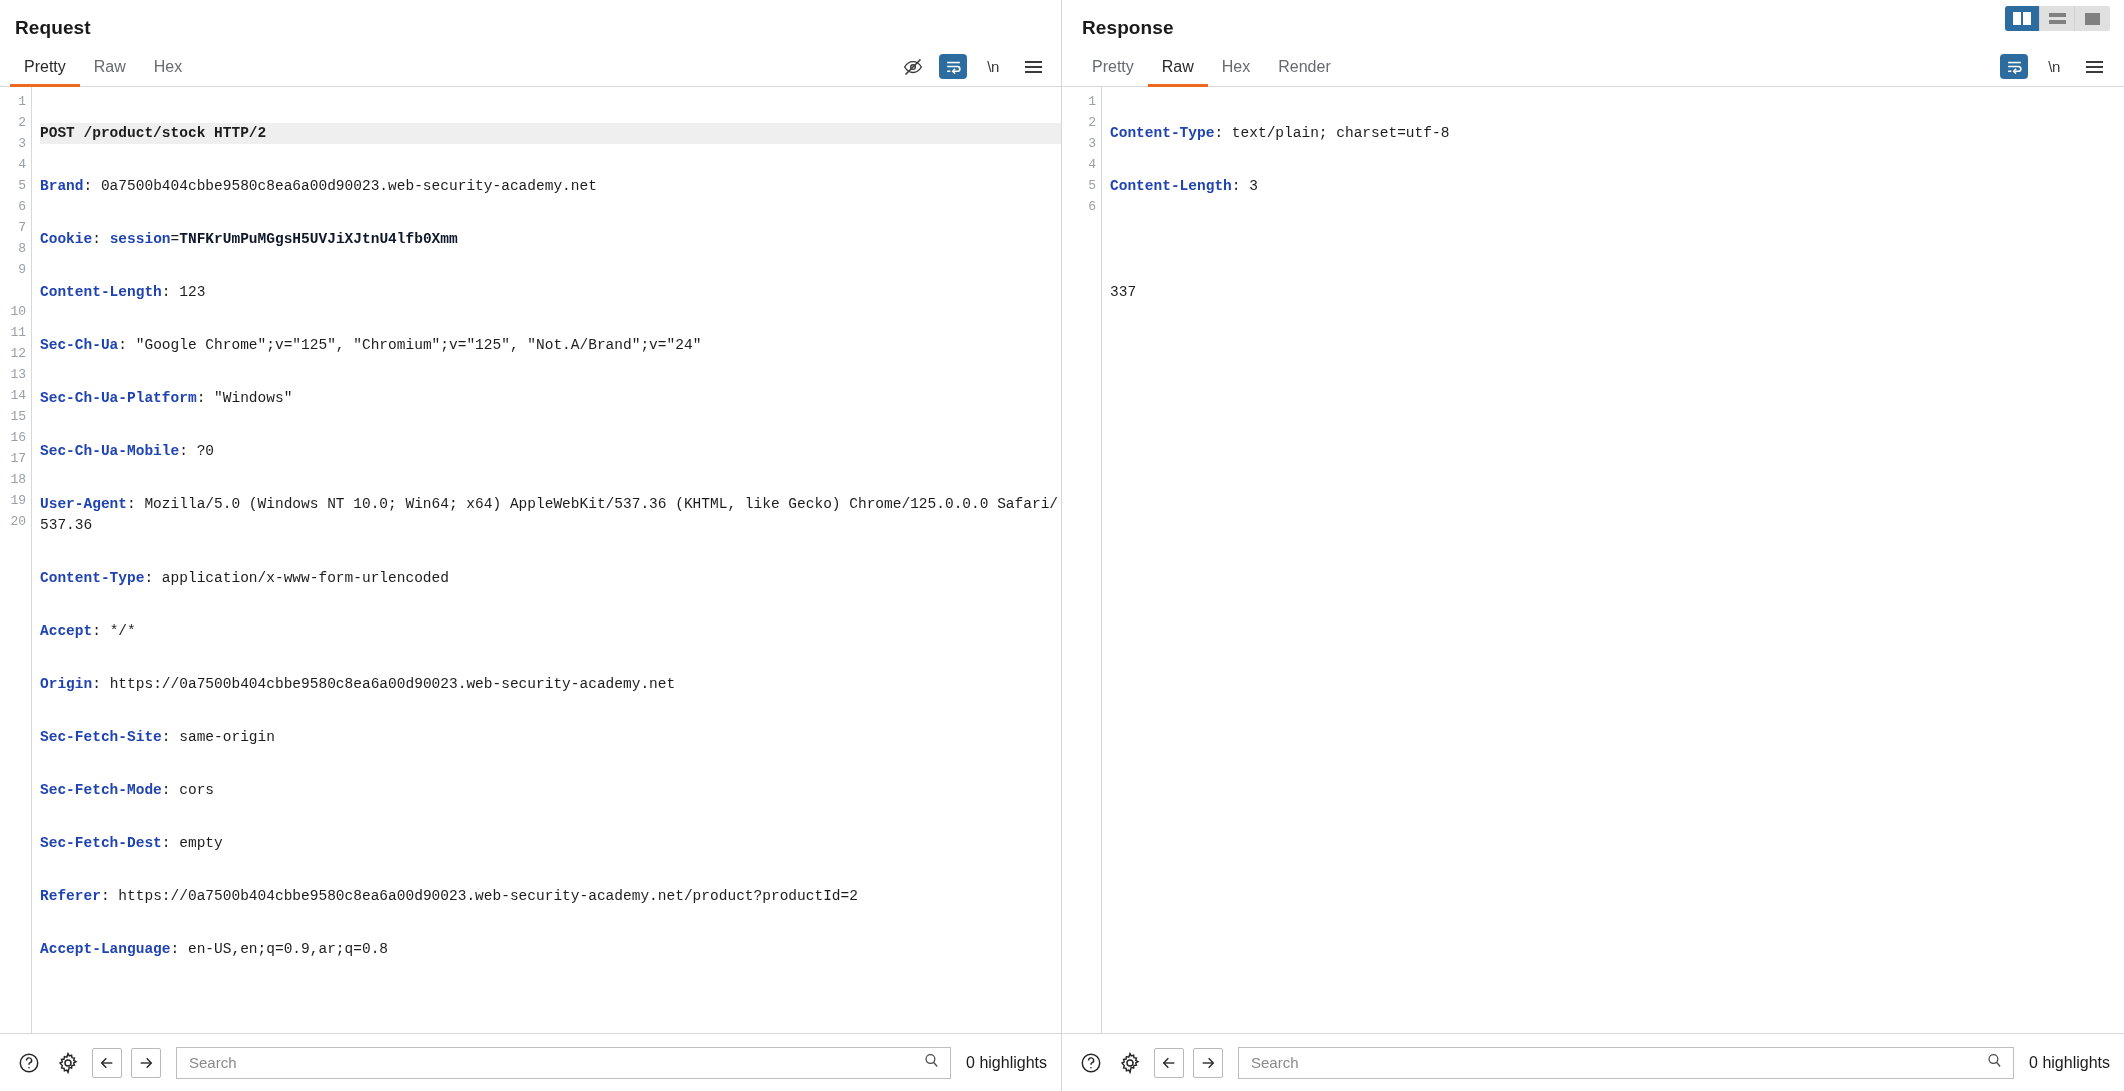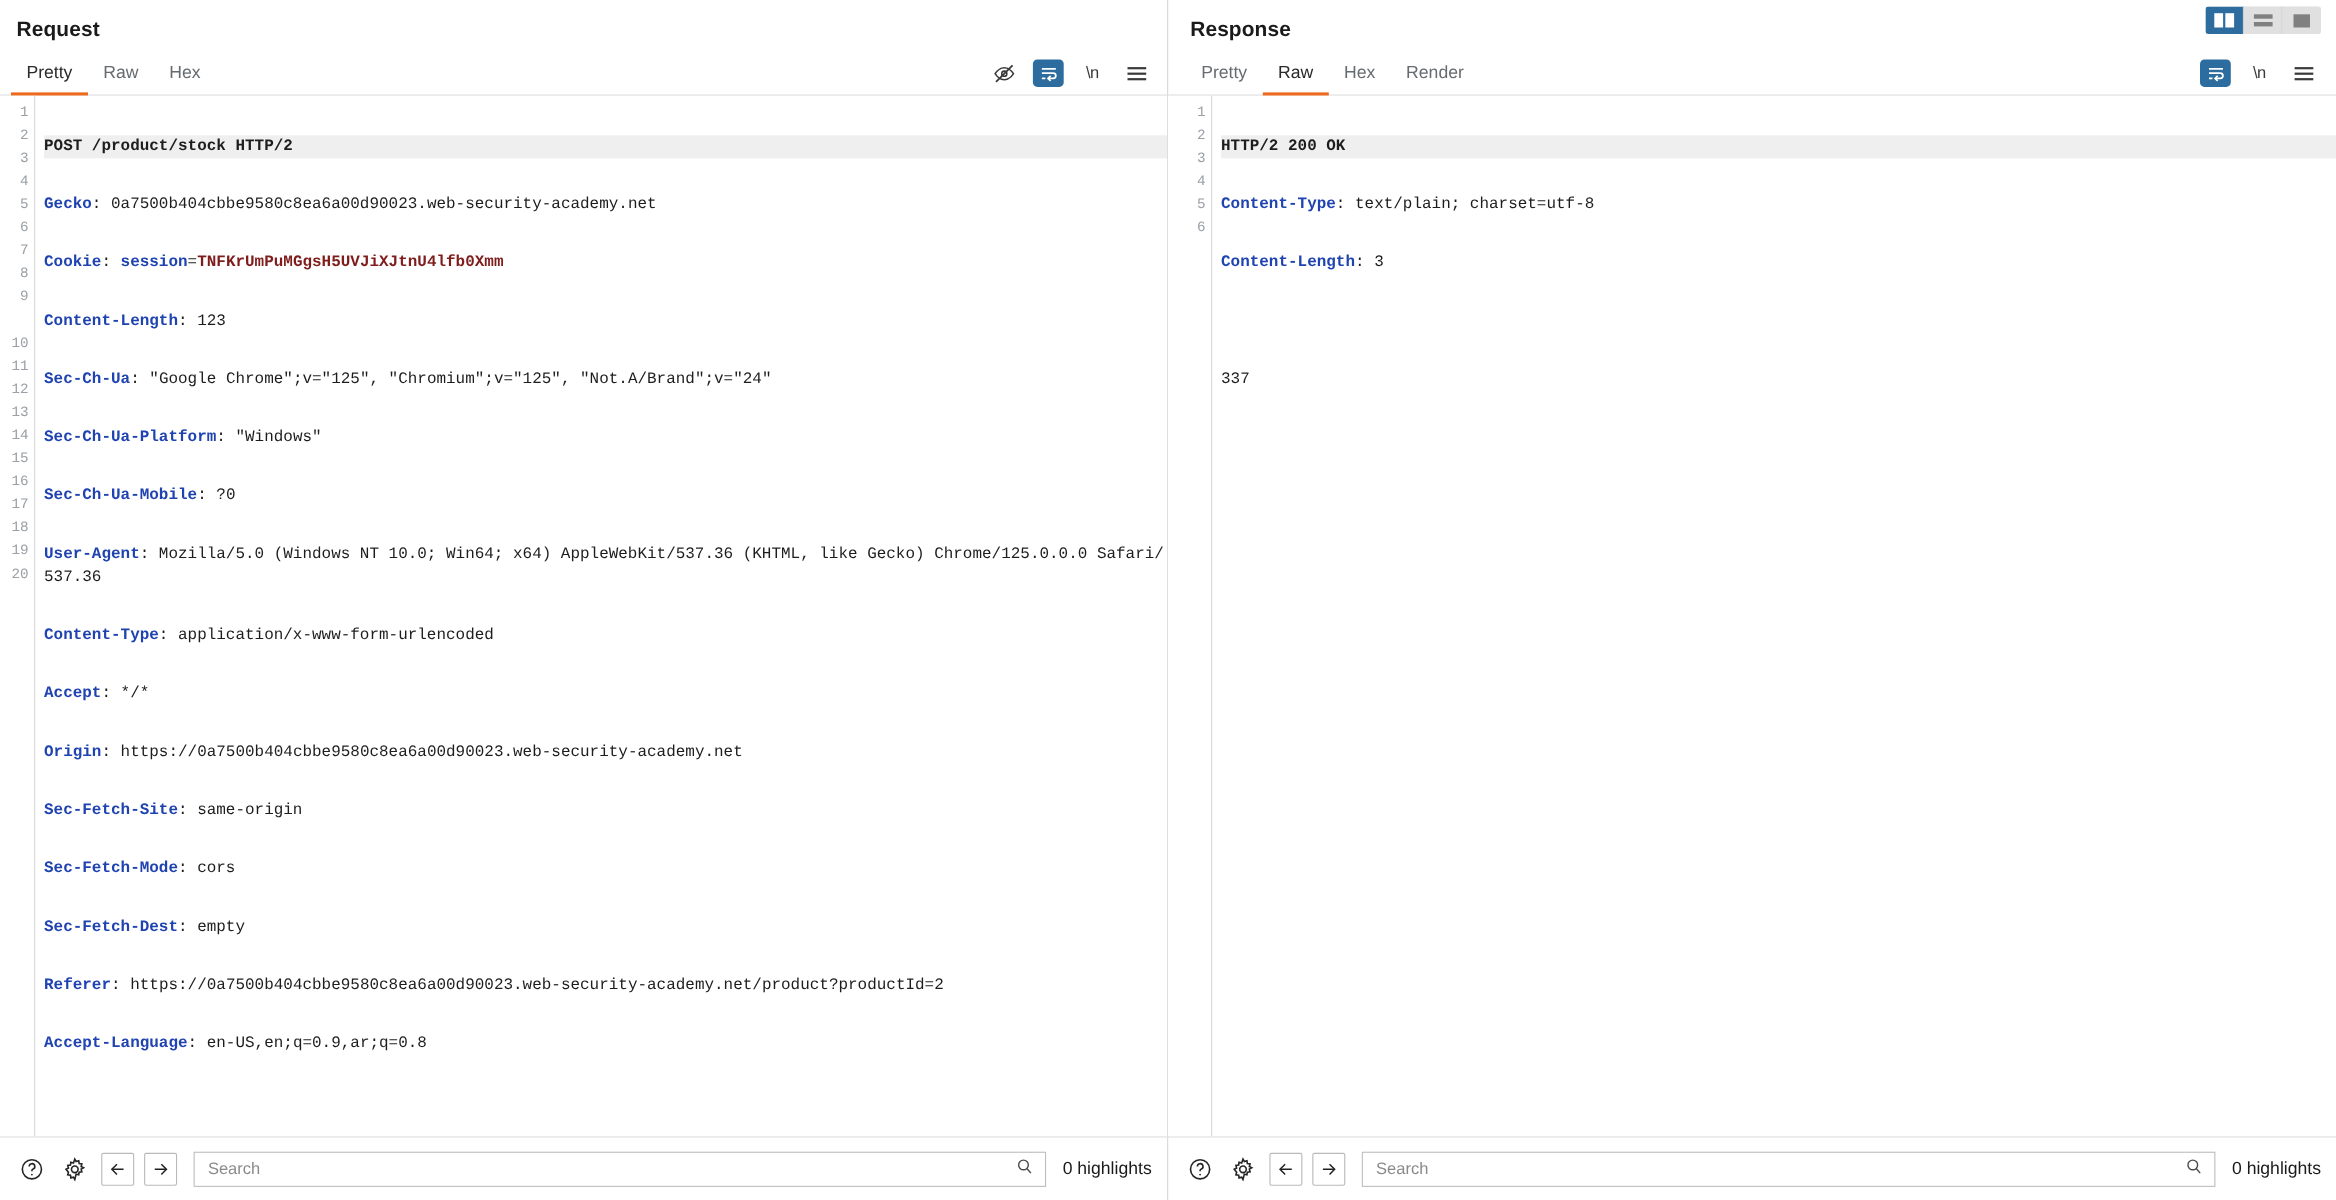--- a/index.html
+++ b/index.html
@@ -85,21 +85,21 @@
   .gutter div { height: 21px; line-height: 21px; }
   .code {
     flex: 1; min-width: 0; padding: 4px 0 0 8px; overflow: hidden;
     font-family: "Liberation Mono", monospace; font-size: 14.5px; color: #1d1d1d;
     white-space: pre-wrap; word-break: break-all;
   }
   .code .row { line-height: 21px; min-height: 21px; }
   .code .row.first { background: #efefef; font-weight: bold; }
   .hdr { color: #1f43b0; font-weight: bold; }
   .val { color: #1d1d1d; }
-  .red { color: #7f1d1d; font-weight: bold; }
+  .red { color: #0f172a; font-weight: bold; }
 
   
   .bottombar { display: flex; height: 58px; flex: none; border-top: 1px solid #d7d7d7; }
   .bb-half { display: flex; align-items: center; gap: 9px; padding: 0 14px; }
   .bb-left { width: 1062px; border-right: 1px solid #d7d7d7; }
   .bb-right { flex: 1; }
   .circ-icon, .gear-icon {
     width: 30px; height: 30px; display: flex; align-items: center; justify-content: center;
     cursor: pointer; color: #262626;
   }
@@ -201,21 +201,21 @@
           <div>14</div>
           <div>15</div>
           <div>16</div>
           <div>17</div>
           <div>18</div>
           <div>19</div>
           <div>20</div>
         </div>
         <div class="code">
           <div class="row first"><span class="val">POST /product/stock HTTP/2</span></div>
-          <div class="row"><span class="hdr">Gecko</span><span>: </span><span class="val">0a7500b404cbbe9580c8ea6a00d90023.web-security-academy.net</span></div>
+          <div class="row"><span class="hdr">Brand</span><span>: </span><span class="val">0a7500b404cbbe9580c8ea6a00d90023.web-security-academy.net</span></div>
           <div class="row"><span class="hdr">Cookie</span><span>: </span><span class="hdr">session</span><span>=</span><span class="red">TNFKrUmPuMGgsH5UVJiXJtnU4lfb0Xmm</span></div>
           <div class="row"><span class="hdr">Content-Length</span><span>: </span><span class="val">123</span></div>
           <div class="row"><span class="hdr">Sec-Ch-Ua</span><span>: </span><span class="val">"Google Chrome";v="125", "Chromium";v="125", "Not.A/Brand";v="24"</span></div>
           <div class="row"><span class="hdr">Sec-Ch-Ua-Platform</span><span>: </span><span class="val">"Windows"</span></div>
           <div class="row"><span class="hdr">Sec-Ch-Ua-Mobile</span><span>: </span><span class="val">?0</span></div>
           <div class="row"><span class="hdr">User-Agent</span><span>: </span><span class="val">Mozilla/5.0 (Windows NT 10.0; Win64; x64) AppleWebKit/537.36 (KHTML, like Gecko) Chrome/125.0.0.0 Safari/537.36</span></div>
           <div class="row"><span class="hdr">Content-Type</span><span>: </span><span class="val">application/x-www-form-urlencoded</span></div>
           <div class="row"><span class="hdr">Accept</span><span>: </span><span class="val">*/*</span></div>
           <div class="row"><span class="hdr">Origin</span><span>: </span><span class="val">https://0a7500b404cbbe9580c8ea6a00d90023.web-security-academy.net</span></div>
           <div class="row"><span class="hdr">Sec-Fetch-Site</span><span>: </span><span class="val">same-origin</span></div>
@@ -264,21 +264,20 @@
       <div class="editor">
         <div class="gutter">
           <div>1</div>
           <div>2</div>
           <div>3</div>
           <div>4</div>
           <div>5</div>
           <div>6</div>
         </div>
         <div class="code">
-          <div class="row first"><span class="val">HTTP/2 200 OK</span></div>
           <div class="row"><span class="hdr">Content-Type</span><span>: </span><span class="val">text/plain; charset=utf-8</span></div>
           <div class="row"><span class="hdr">Content-Length</span><span>: </span><span class="val">3</span></div>
           <div class="row"><span></span></div>
           <div class="row"><span class="val">337</span></div>
         </div>
       </div>
     </div>
   </div>
 
   <div class="bottombar">

